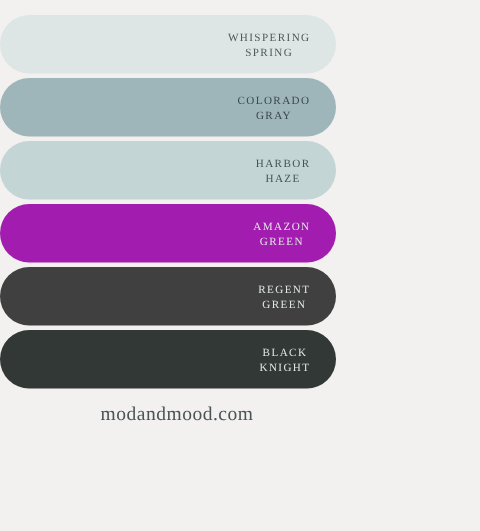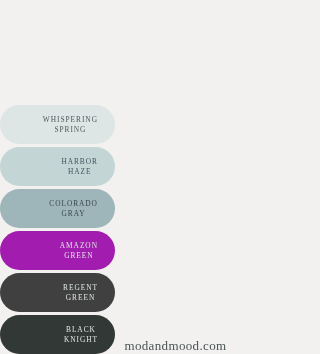--- a/index.html
+++ b/index.html
@@ -13,22 +13,22 @@
     font-family: "Liberation Serif", "DejaVu Serif", serif;
     overflow: hidden;
   }
   #palette-page {
     position: relative;
     width: 236px;
     height: 354px;
     background: #f2f1ef;
     box-sizing: border-box;
     display: flex;
-    flex-direction: row;
-    align-items: flex-end;
+    flex-direction: column;
+    align-items: flex-start;
     padding-top: 10px;
   }
   #swatch-list {
     width: 224px;
     display: flex;
     flex-direction: column;
     gap: 3px;
   }
   .swatch {
     position: relative;
@@ -66,28 +66,28 @@
 
 <div id="palette-page" style="background: rgb(242, 241, 239);">
 
   <div id="swatch-list">
 
     <div class="swatch" style="background-color: rgb(221, 230, 228);">
       <span class="swatch-label" style="color: rgb(77, 90, 94);">WHISPERING
 SPRING</span>
     </div>
 
+    <div class="swatch" style="background-color: rgb(158, 181, 185);">
+      <span class="swatch-label" style="color: rgb(58, 72, 80);">COLORADO
+GRAY</span>
+    </div>
+
     <div class="swatch" style="background-color: rgb(196, 213, 214);">
       <span class="swatch-label" style="color: rgb(70, 84, 90);">HARBOR
 HAZE</span>
-    </div>
-
-    <div class="swatch" style="background-color: rgb(158, 181, 185);">
-      <span class="swatch-label" style="color: rgb(58, 72, 80);">COLORADO
-GRAY</span>
     </div>
 
 
     <div class="swatch" style="background-color: #a21caf;">
       <span class="swatch-label" style="color: rgb(223, 230, 228);">AMAZON
 GREEN</span>
     </div>
 
     <div class="swatch" style="background-color: #404040;">
       <span class="swatch-label" style="color: rgb(223, 230, 228);">REGENT

